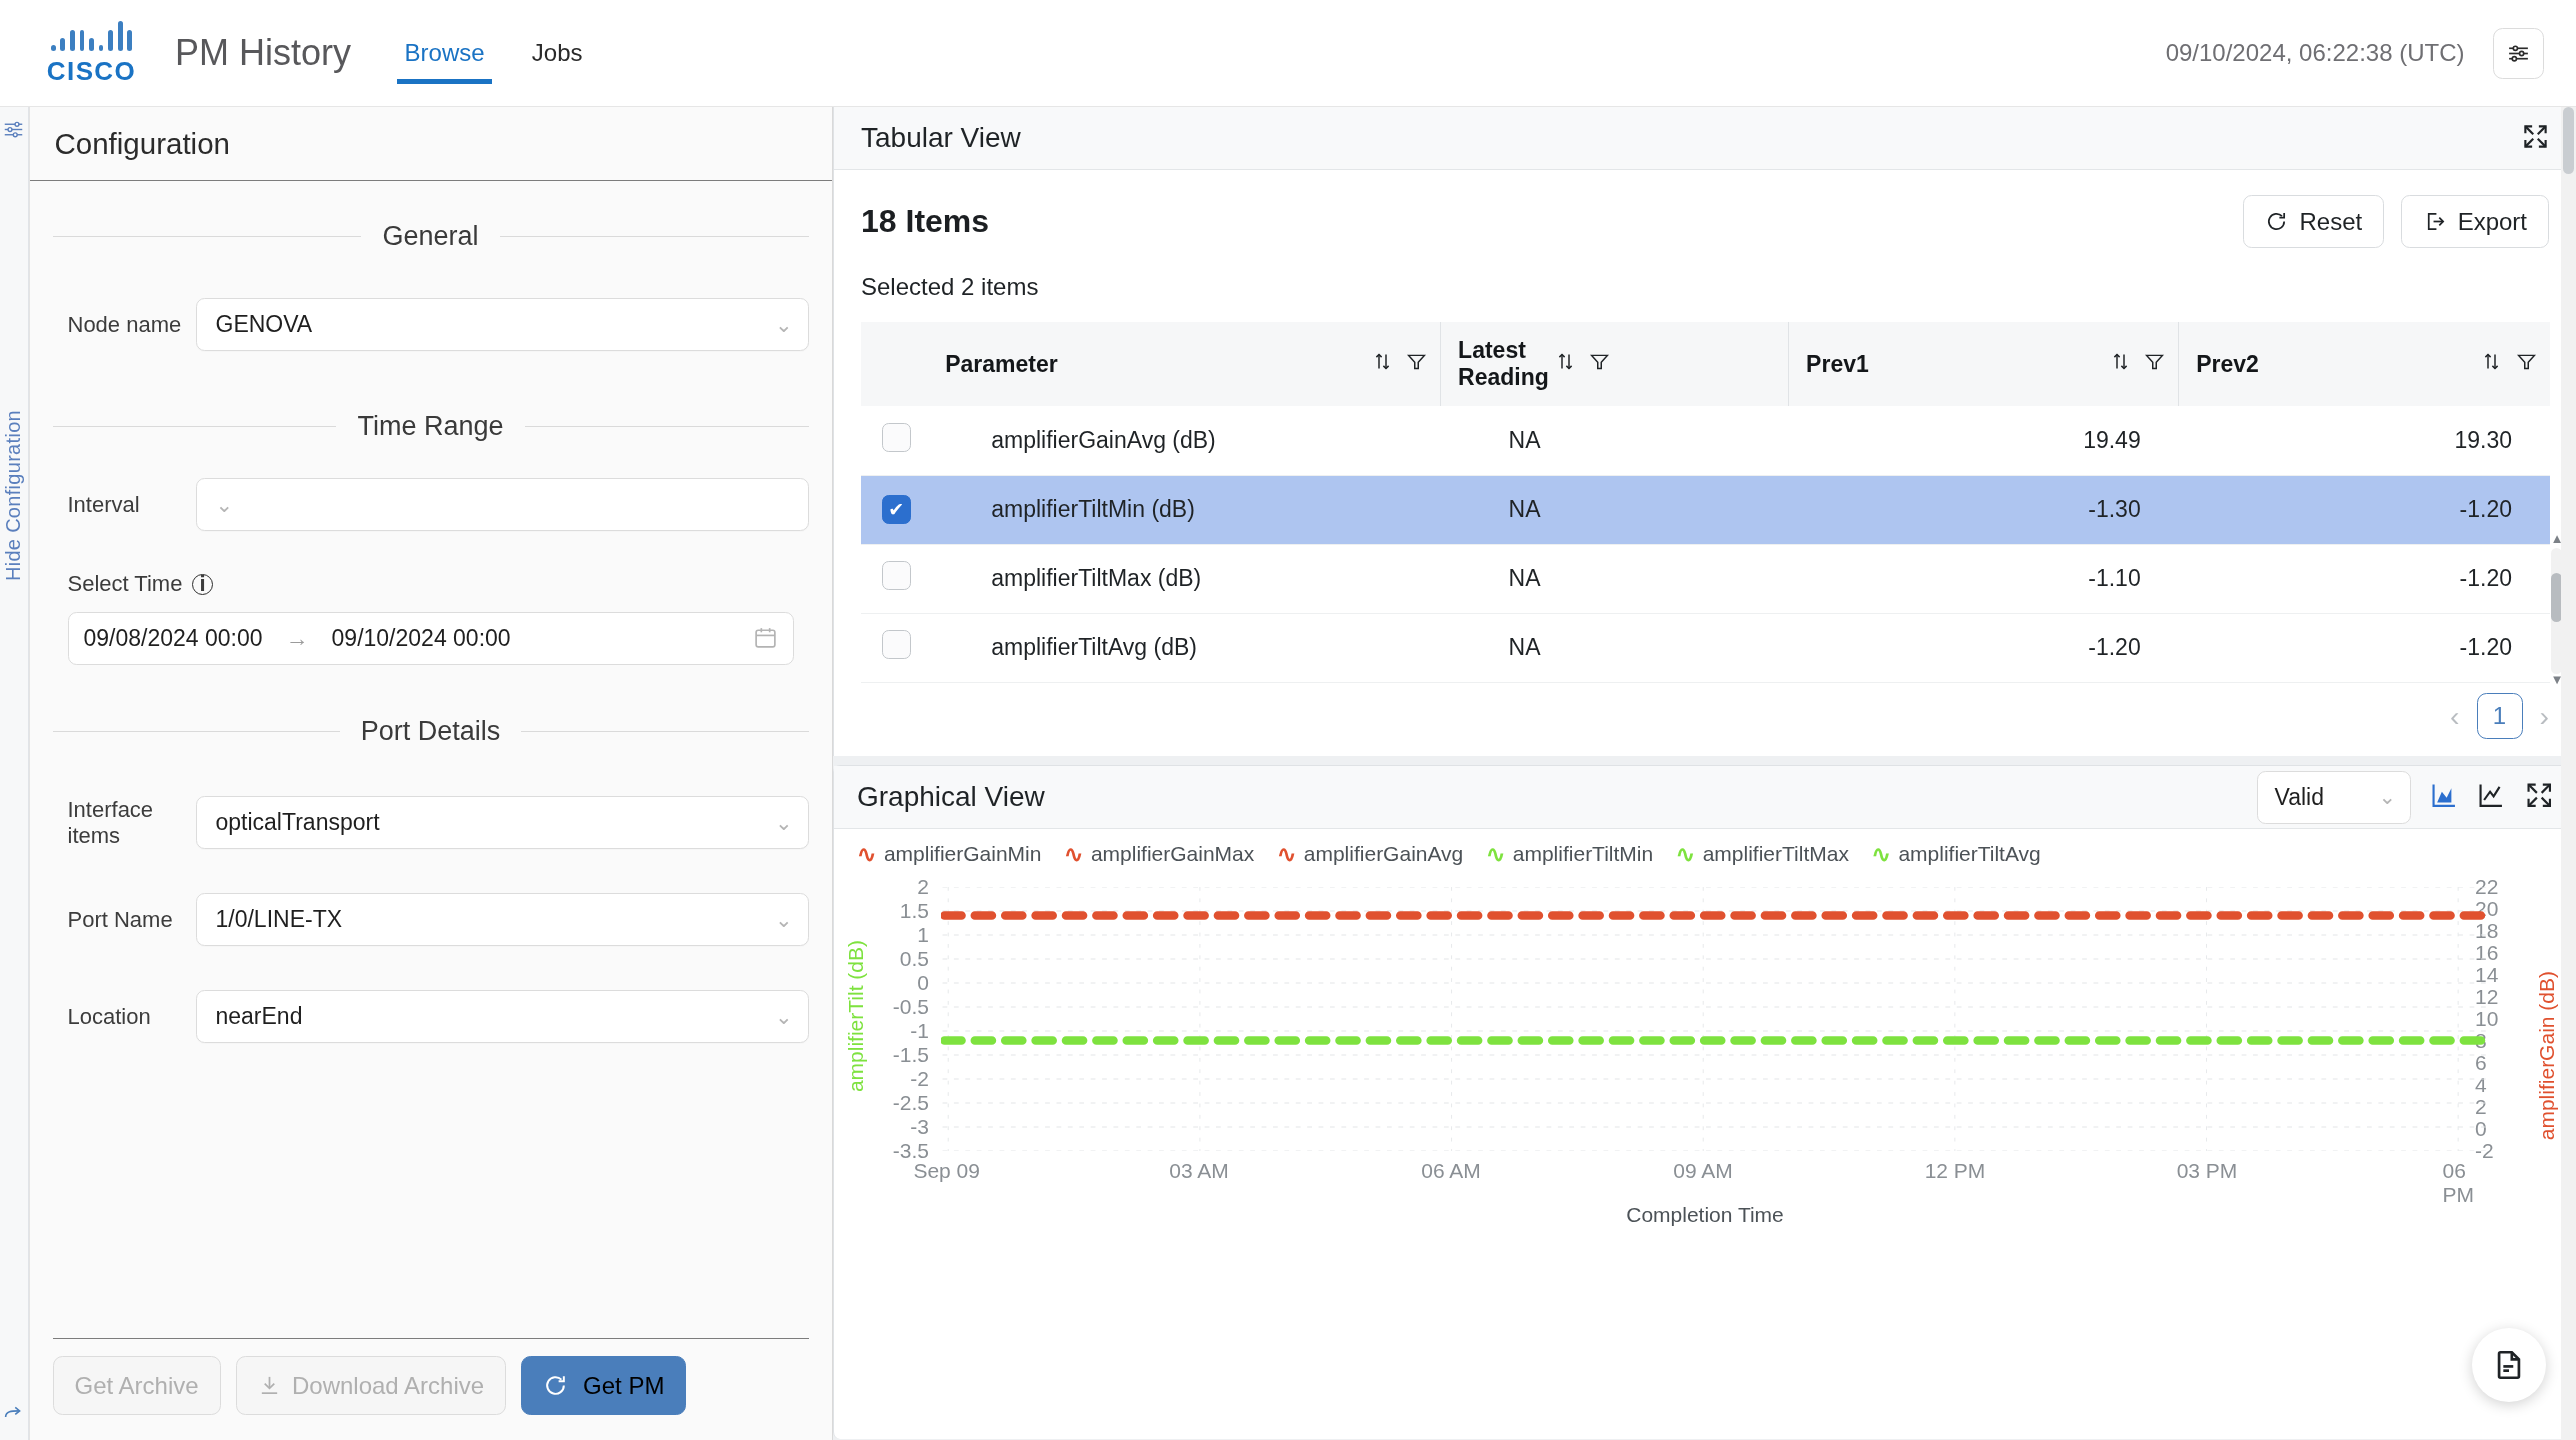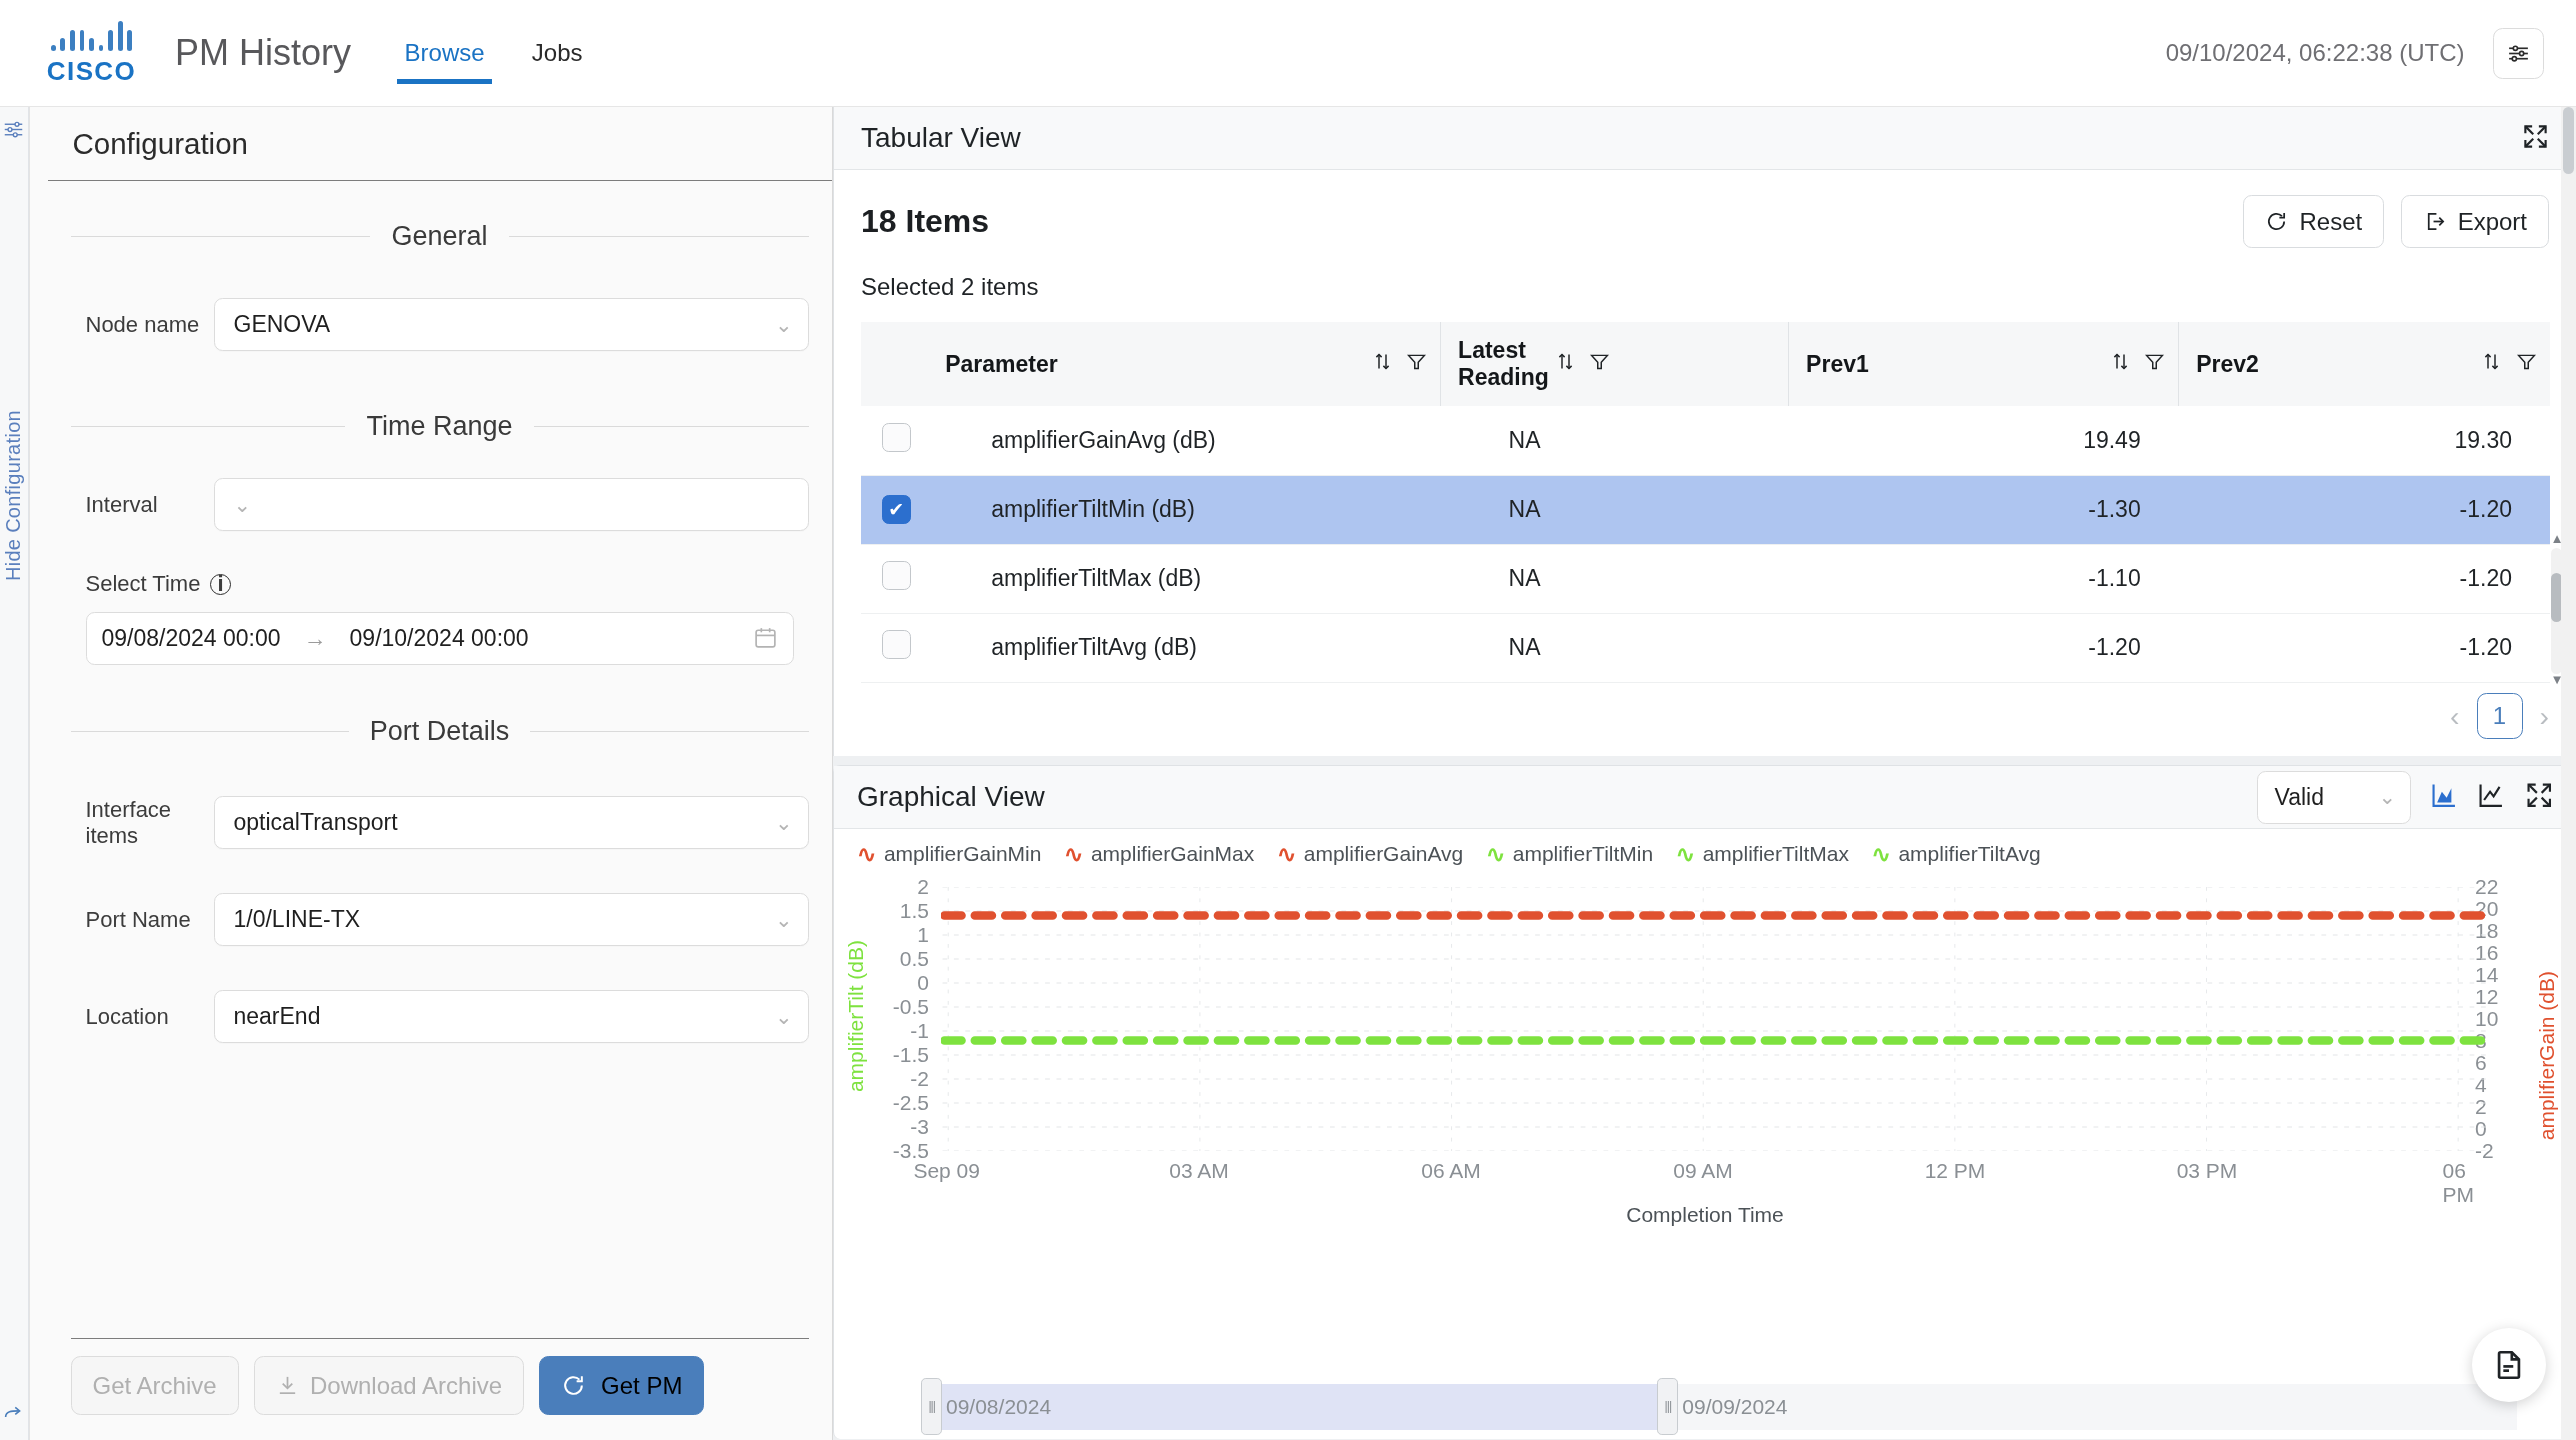--- a/index.html
+++ b/index.html
@@ -53,21 +53,21 @@
   .rail-text {
     writing-mode: vertical-rl; transform: rotate(180deg);
     font-size: 20px; color: #5a7fbd; margin-top: 266px; letter-spacing: 0.3px;
   }
   .rail-arrow { margin-top: auto; margin-bottom: 13.3px; }
 
   
   .config-panel {
     position: absolute; top: 107px; left: 28.5px; width: 804px; height: 1333px;
     background: #fafafa; border-right: 1px solid #d9d9d9; border-left: 1px solid #e4e4e4;
-    display: flex; flex-direction: column; padding-left: 18px;
+    display: flex; flex-direction: column;
   }
   .config-header {
     height: 74px; display: flex; align-items: center; padding-left: 25px;
     border-bottom: 1.9px solid #7c7c7c; background: #fafafa;
   }
   .config-header h2 { font-size: 29.5px; font-weight: 400; color: #2b2b2b; }
   .config-body { flex: 1; overflow: hidden; padding: 0 23px; }
 
   .section-title { display: flex; align-items: center; margin-top: 40px; }
   .section-title .line { flex: 1; height: 1px; background: #dadada; }
@@ -688,28 +688,20 @@
           <div class="xtick" style="left: 5.7px;">Sep 09</div>
           <div class="xtick" style="left: 258px;">03 AM</div>
           <div class="xtick" style="left: 510px;">06 AM</div>
           <div class="xtick" style="left: 762px;">09 AM</div>
           <div class="xtick" style="left: 1014px;">12 PM</div>
           <div class="xtick" style="left: 1266px;">03 PM</div>
           <div class="xtick" style="left: 1518px;">06 PM</div>
         </div>
       <div class="xlabel" style="top:337px;">Completion Time</div>
 
-      <div class="slider-row">
-        <div class="slider-bg"></div>
-        <div class="slider-sel"></div>
-        <div class="slider-handle" style="left:-3.8px"></div>
-        <div class="slider-handle" style="left:46%"></div>
-        <div class="slider-lab" style="left:21px">09/08/2024</div>
-        <div class="slider-lab" style="left:calc(46% + 25px)">09/09/2024</div>
-      </div>
     </div>
   </div>
 
   <div class="right-scroll">
     <div class="thumb"></div>
   </div>
 
   <div class="fab">
     <svg width="34" height="34" viewBox="0 0 24 24" fill="none" stroke="#1f2326" stroke-width="1.9">
       <path d="M14 3 H6 a1 1 0 0 0 -1 1 v16 a1 1 0 0 0 1 1 h12 a1 1 0 0 0 1 -1 V8 Z"></path>

